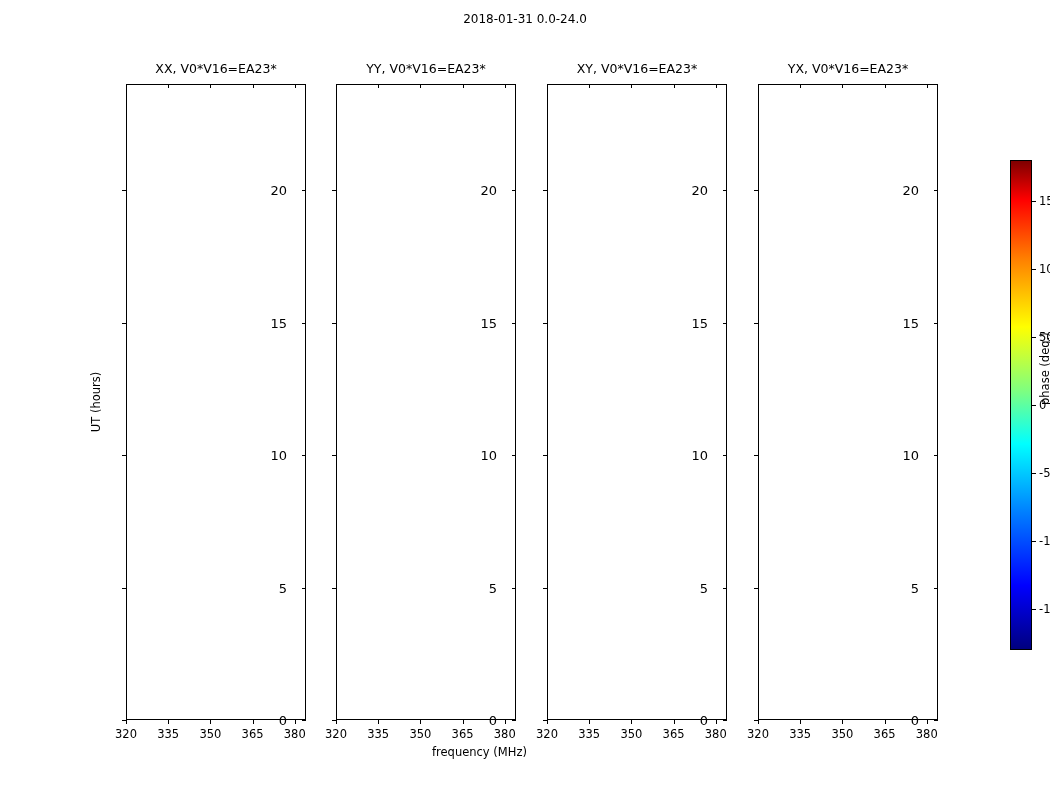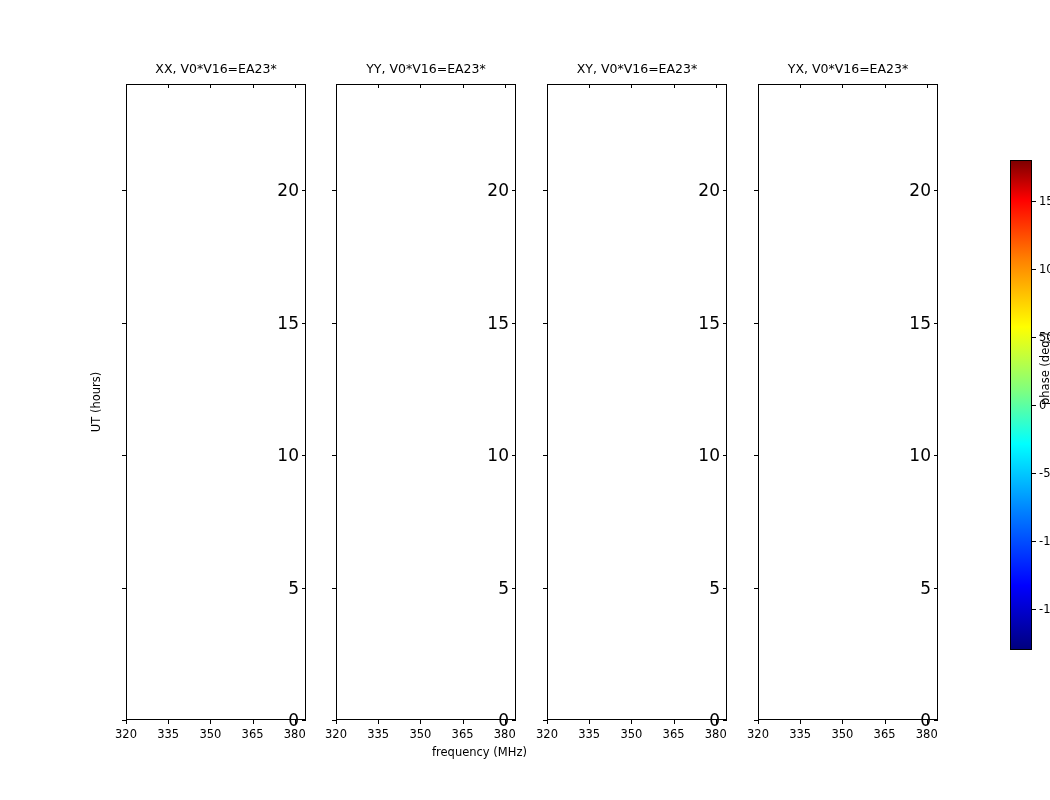--- a/index.html
+++ b/index.html
@@ -66,23 +66,23 @@
   }
   .ytick-in-right {
     position: absolute;
     right: 0px;
     width: 4px;
     height: 1px;
     background: #000;
   }
   .ylabel-txt {
     position: absolute;
-    right: 7px;
+    right: 19px;
     transform: translateY(-50%);
-    font-size: 17px;
+    font-size: 13px;
     text-align: center;
     white-space: nowrap;
   }
   .xtick {
     position: absolute;
     bottom: -4px;
     height: 4px;
     width: 1px;
     background: #000;
   }
@@ -161,20 +161,21 @@
     transform: rotate(-90deg);
     transform-origin: 0 0;
     white-space: nowrap;
   }
 </style>
 </head>
 <body>
 
 <div id="figure">
 
+  <div class="suptitle">2018-01-31 0.0-24.0</div>
 
   <div class="panel" id="panel-0" style="left:126px;">
     <div class="ptitle">XX, V0*V16=EA23*</div>
     <div class="axes"></div>
   <div class="ytick" style="top: 636px;"></div>
       <div class="ytick-in-right" style="top: 636px;"></div>
       <div class="ylabel-txt" style="top: 636px;">0</div>
       <div class="ytick" style="top: 503.5px;"></div>
       <div class="ytick-in-right" style="top: 503.5px;"></div>
       <div class="ylabel-txt" style="top: 503.5px;">5</div>

